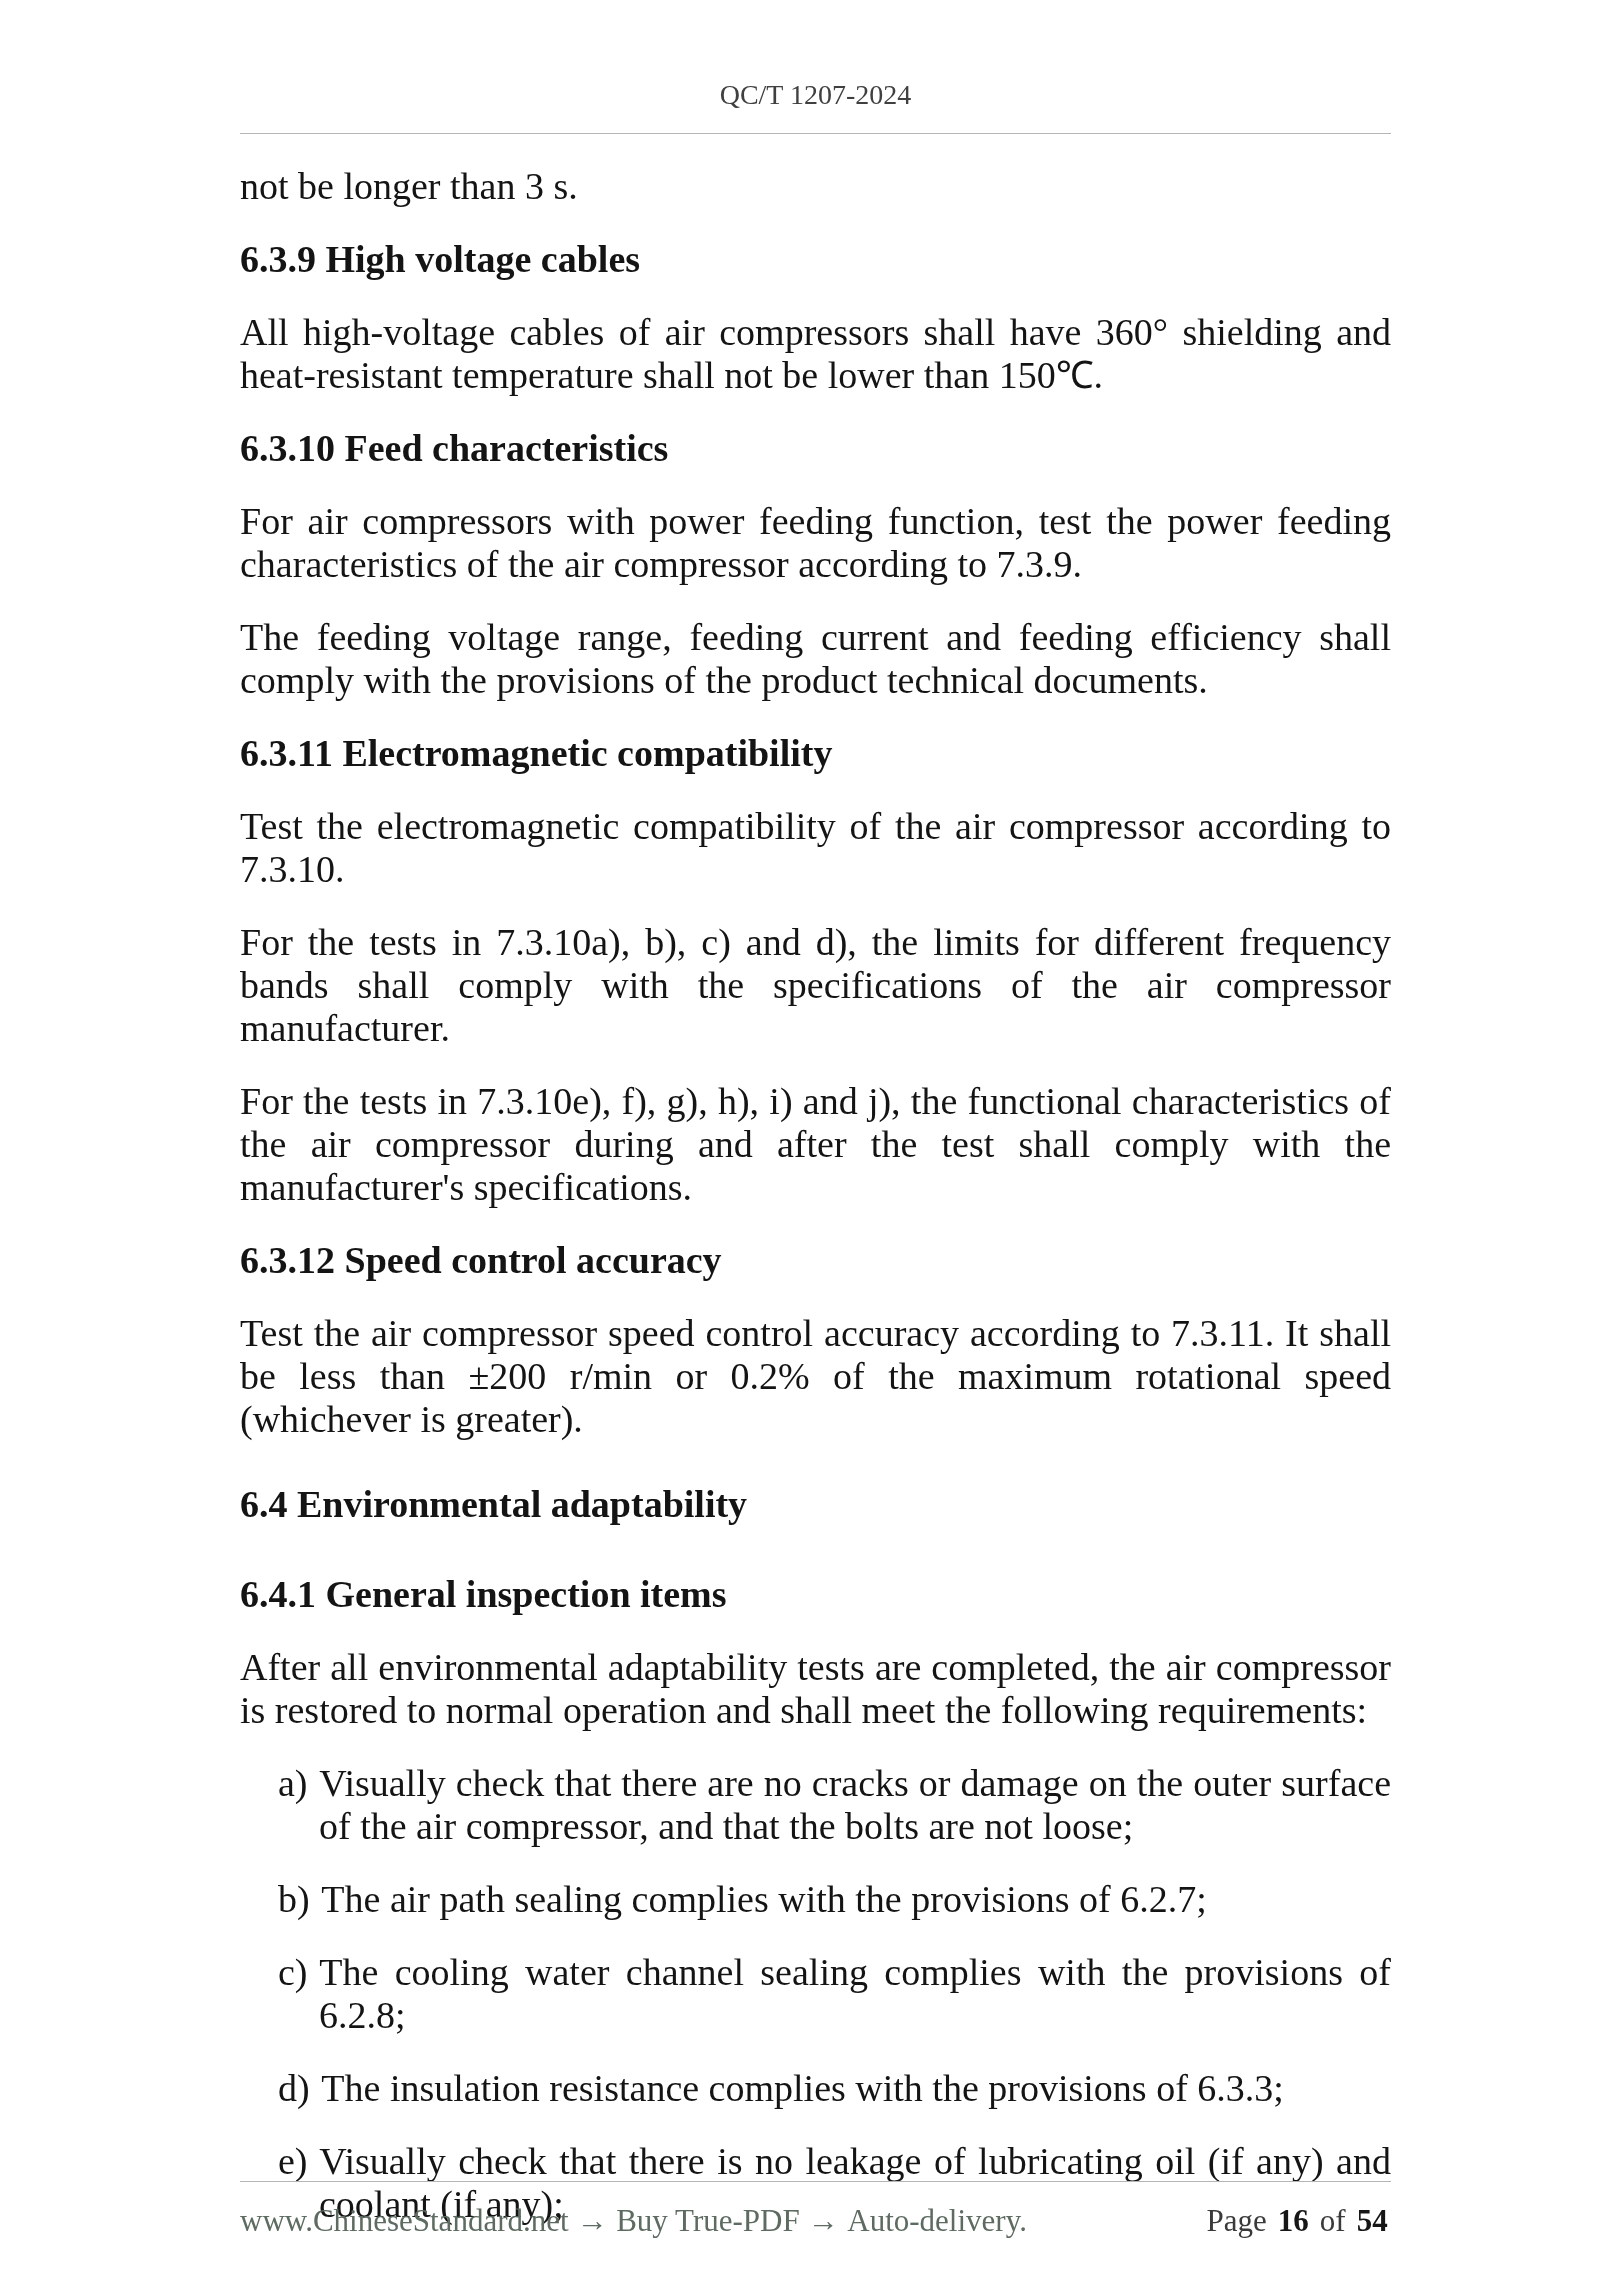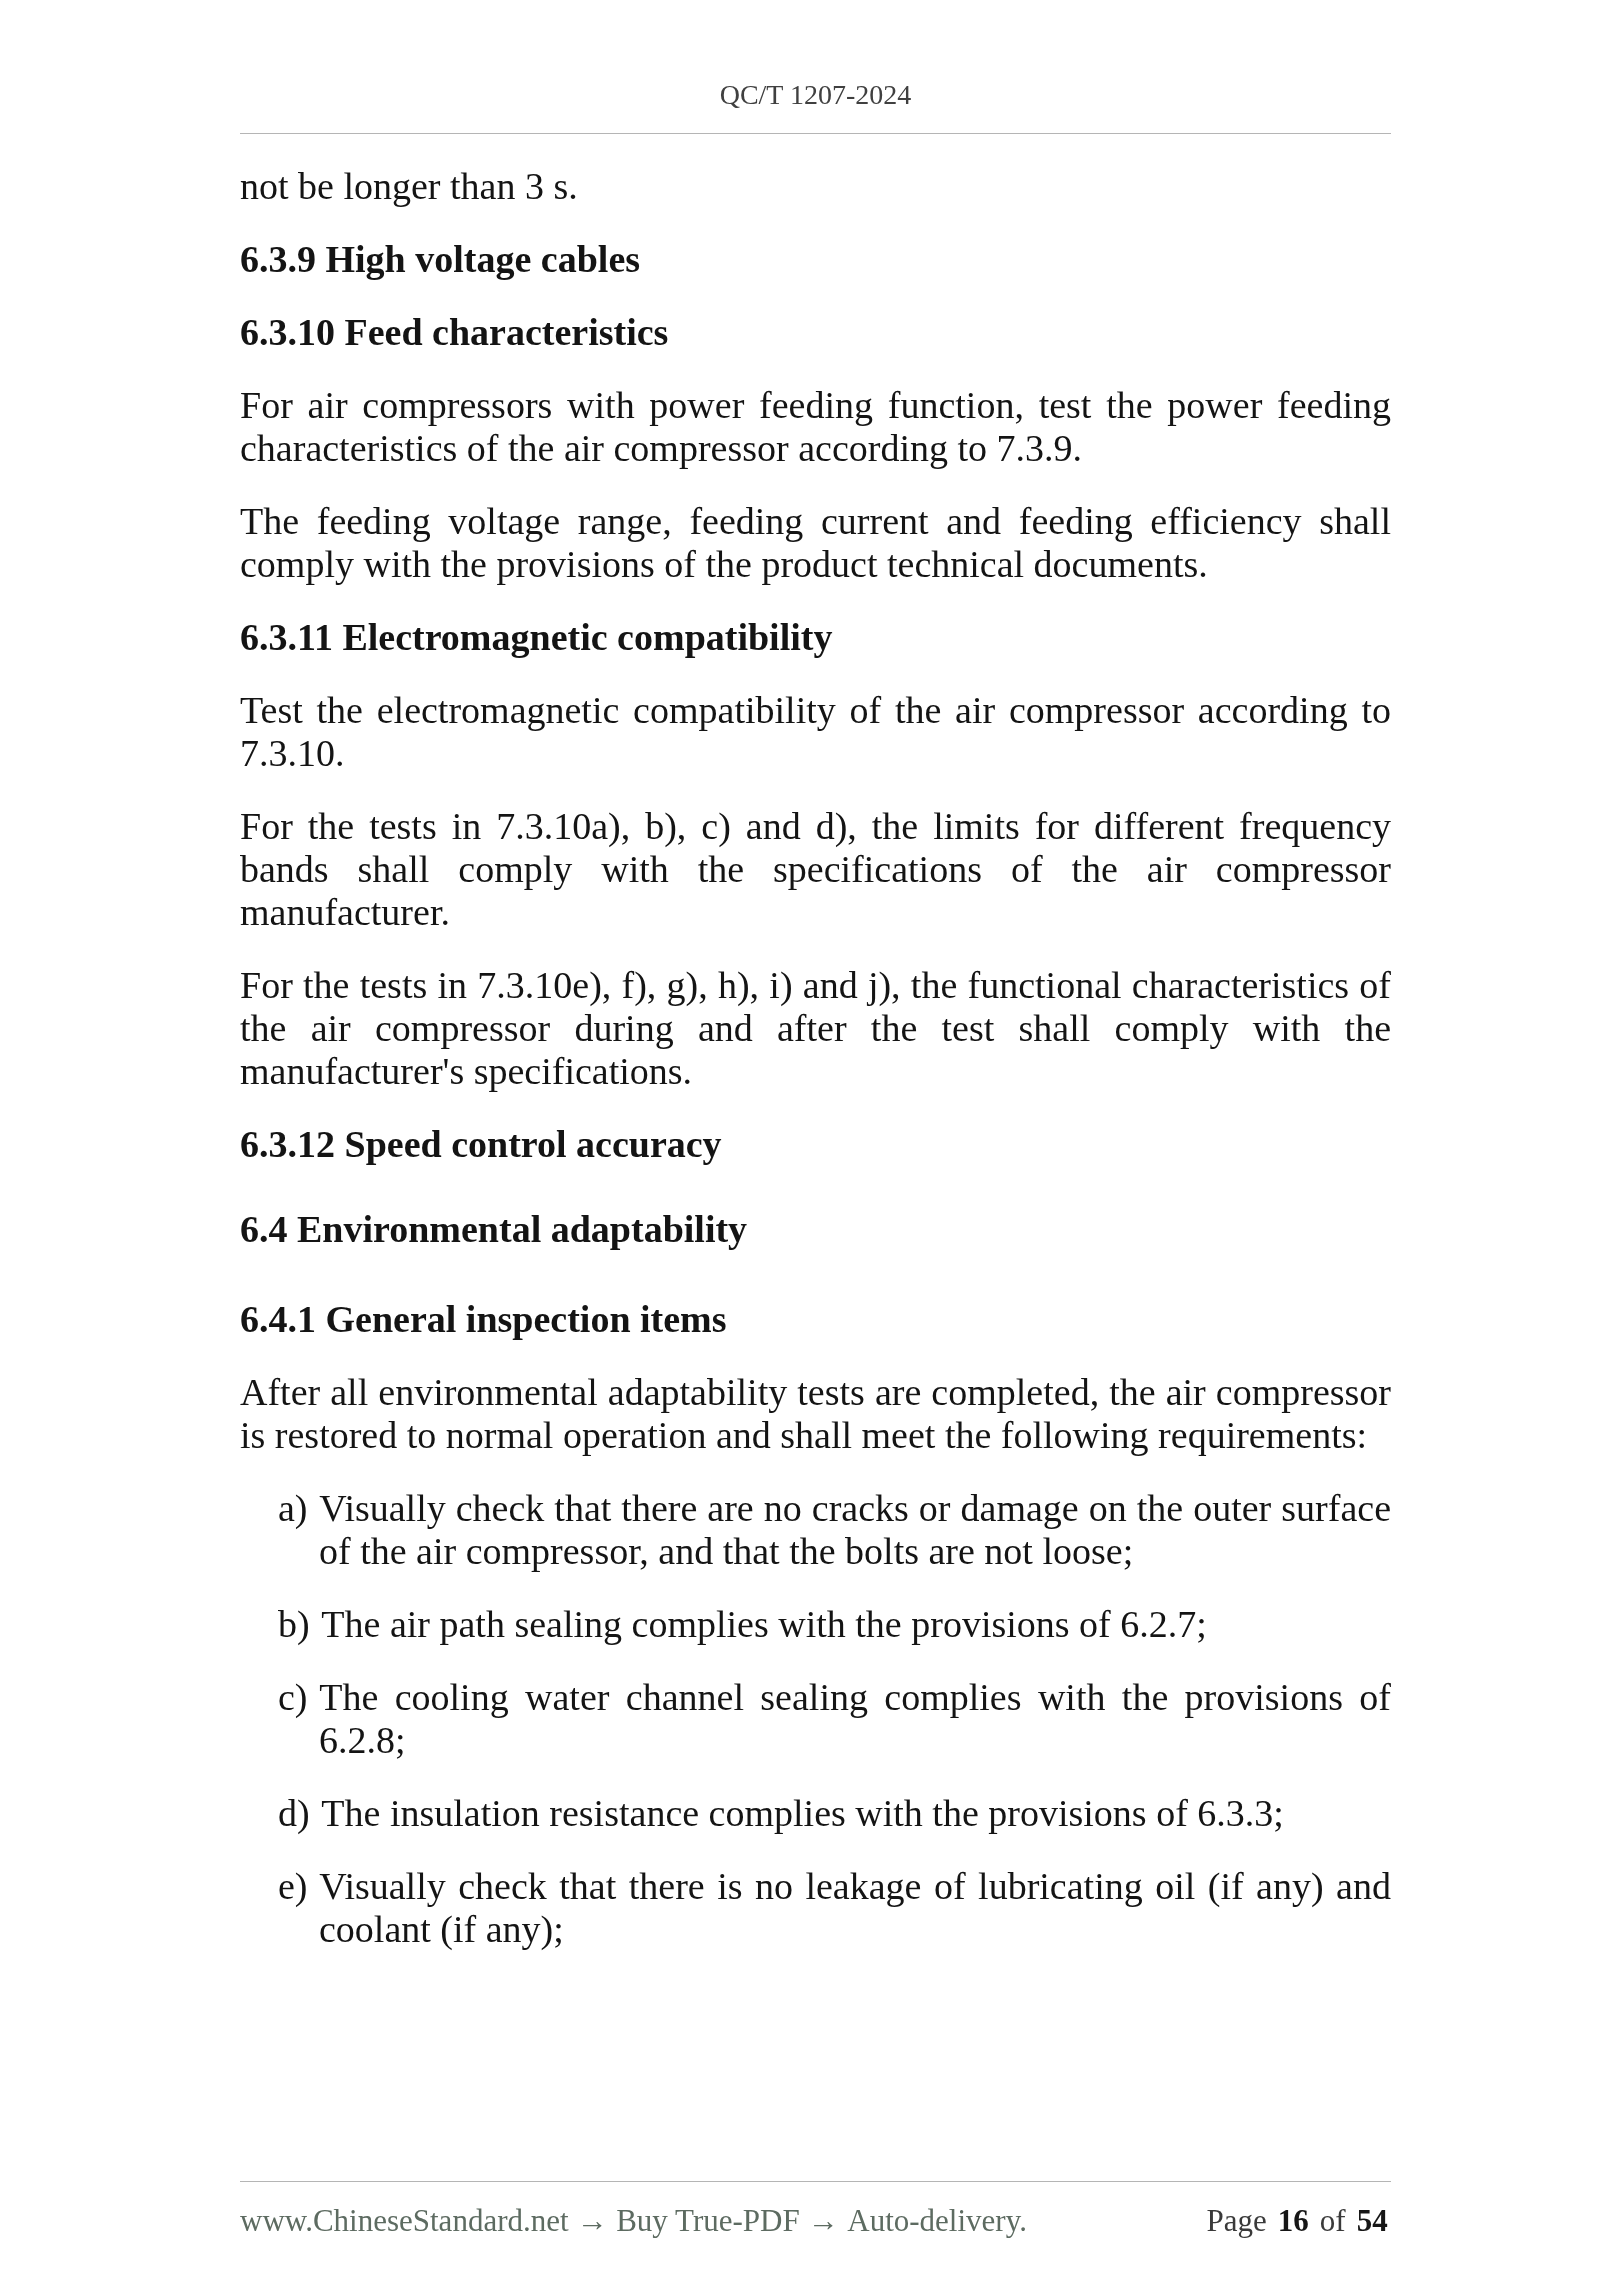--- a/index.html
+++ b/index.html
@@ -79,28 +79,30 @@
 
 <div class="page">
 
   <div class="header">
     <span>QC/T 1207-2024</span>
   </div>
 
   <div class="content">
       <p class="para">not be longer than 3 s.</p>
       <div class="heading">6.3.9 High voltage cables</div>
+      <p class="para">All high-voltage cables of air compressors shall have 360° shielding and heat-resistant temperature shall not be lower than 150℃.</p>
       <div class="heading">6.3.10 Feed characteristics</div>
       <p class="para">For air compressors with power feeding function, test the power feeding characteristics of the air compressor according to 7.3.9.</p>
       <p class="para">The feeding voltage range, feeding current and feeding efficiency shall comply with the provisions of the product technical documents.</p>
       <div class="heading">6.3.11 Electromagnetic compatibility</div>
       <p class="para">Test the electromagnetic compatibility of the air compressor according to 7.3.10.</p>
       <p class="para">For the tests in 7.3.10a), b), c) and d), the limits for different frequency bands shall comply with the specifications of the air compressor manufacturer.</p>
       <p class="para">For the tests in 7.3.10e), f), g), h), i) and j), the functional characteristics of the air compressor during and after the test shall comply with the manufacturer's specifications.</p>
       <div class="heading">6.3.12 Speed control accuracy</div>
+      <p class="para">Test the air compressor speed control accuracy according to 7.3.11. It shall be less than ±200 r/min or 0.2% of the maximum rotational speed (whichever is greater).</p>
       <div class="heading heading-major">6.4 Environmental adaptability</div>
       <div class="heading">6.4.1 General inspection items</div>
       <p class="para">After all environmental adaptability tests are completed, the air compressor is restored to normal operation and shall meet the following requirements:</p>
       <div class="list-item"><span class="marker">a)</span><span>Visually check that there are no cracks or damage on the outer surface of the air compressor, and that the bolts are not loose;</span></div>
       <div class="list-item"><span class="marker">b)</span><span>The air path sealing complies with the provisions of 6.2.7;</span></div>
       <div class="list-item"><span class="marker">c)</span><span>The cooling water channel sealing complies with the provisions of 6.2.8;</span></div>
       <div class="list-item"><span class="marker">d)</span><span>The insulation resistance complies with the provisions of 6.3.3;</span></div>
       <div class="list-item"><span class="marker">e)</span><span>Visually check that there is no leakage of lubricating oil (if any) and coolant (if any);</span></div>
     </div>
 

